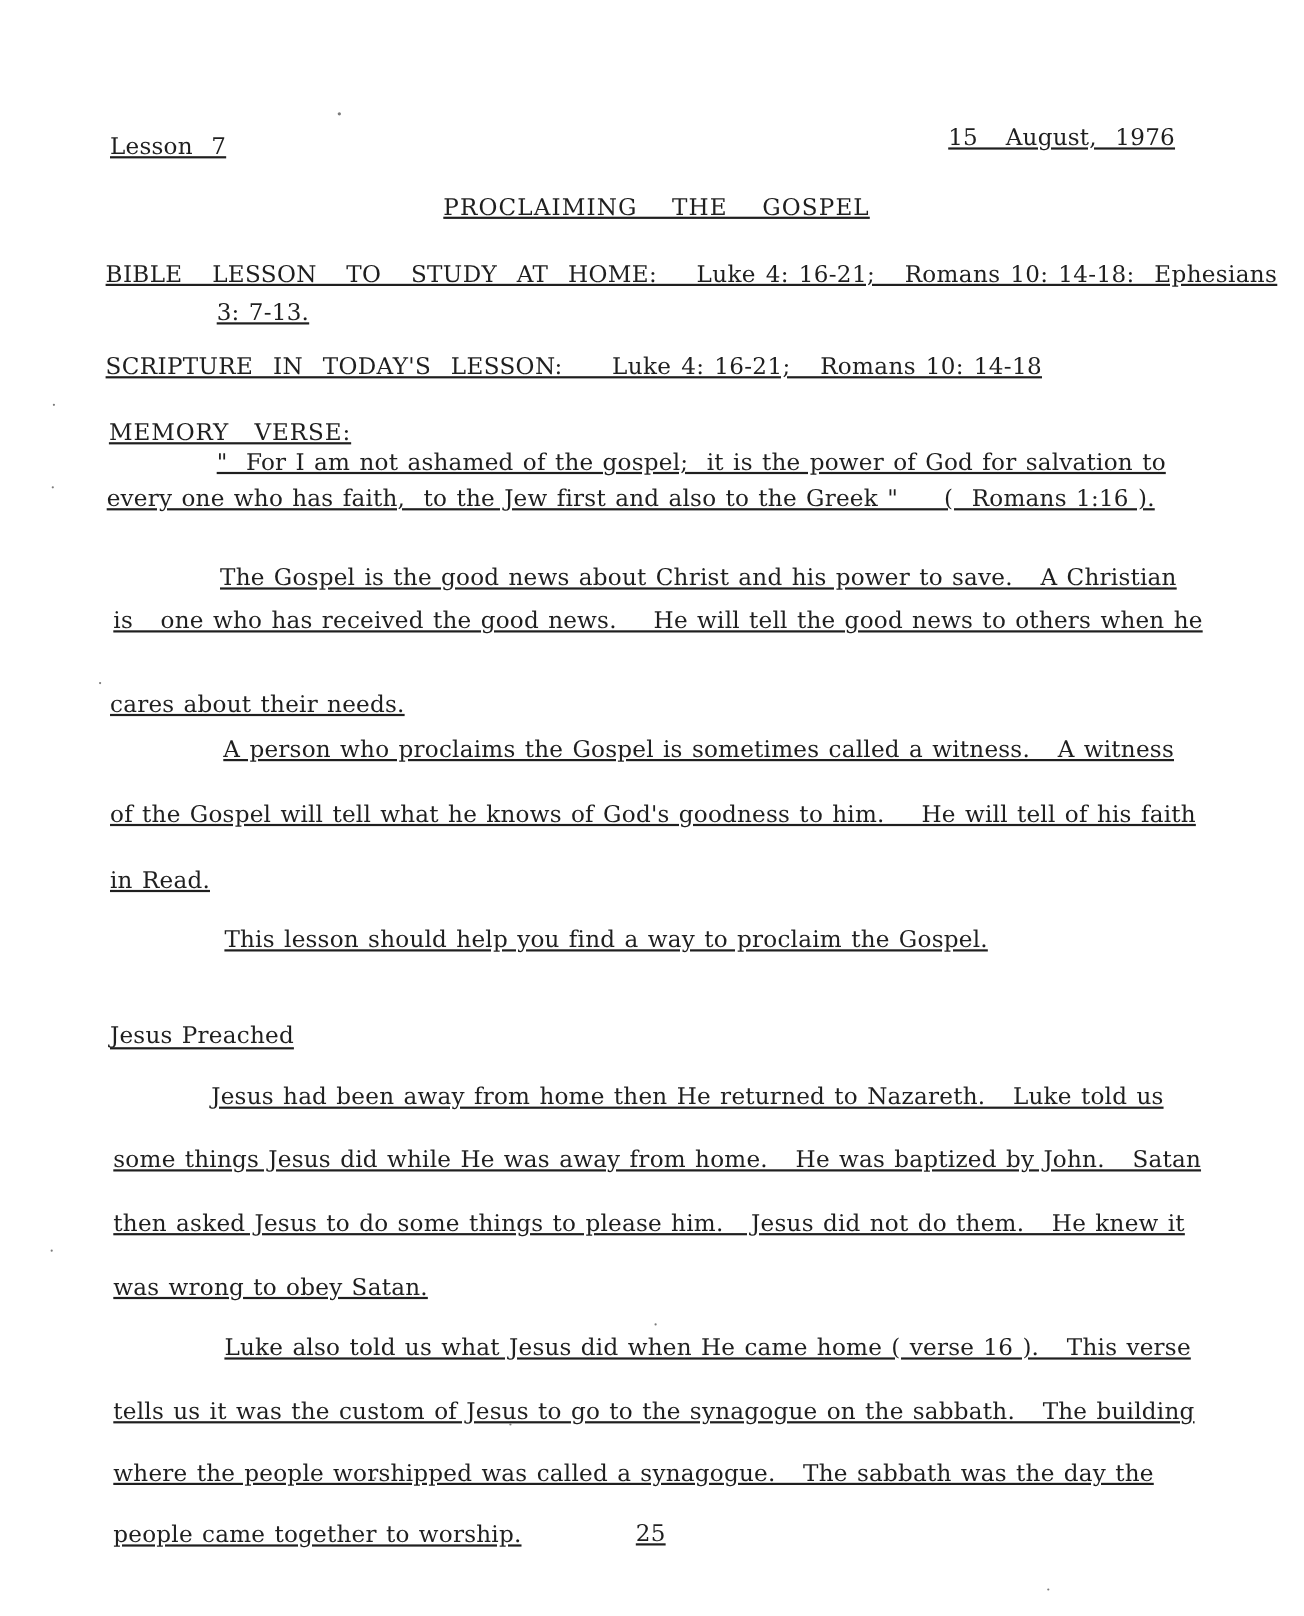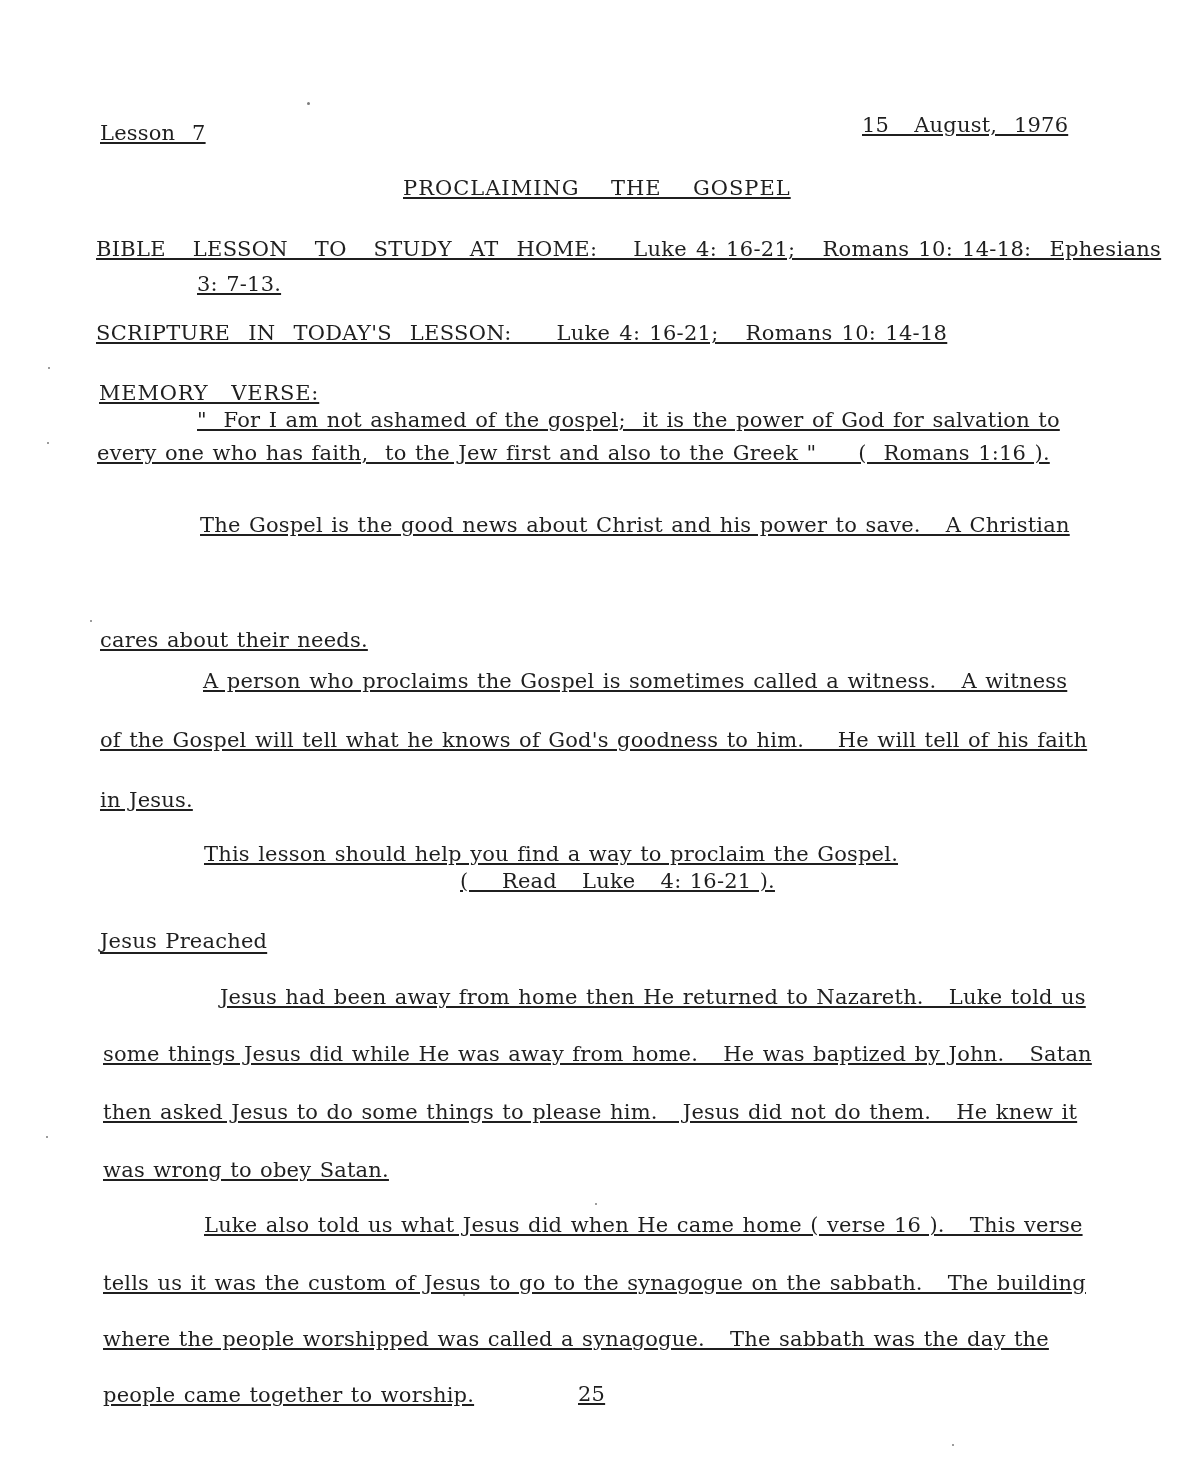--- a/index.html
+++ b/index.html
@@ -61,32 +61,32 @@
   <div class="ln caps" style="left:96px; top:236px; letter-spacing:0.3px; word-spacing:2px;">BIBLE   LESSON   TO   STUDY  AT  HOME:    Luke 4: 16-21;   Romans 10: 14-18:  Ephesians</div>
   <div class="ln" style="left:197px; top:271px;">3: 7-13.</div>
 
   <div class="ln caps" style="left:96px; top:320px; letter-spacing:0.3px; word-spacing:2px;">SCRIPTURE  IN  TODAY'S  LESSON:     Luke 4: 16-21;   Romans 10: 14-18</div>
 
   <div class="ln caps" style="left:99px; top:380px;">MEMORY  VERSE:</div>
   <div class="ln" style="left:197px; top:407px;">"  For I am not ashamed of the gospel;  it is the power of God for salvation to</div>
   <div class="ln" style="left:97px; top:440px;">every one who has faith,  to the Jew first and also to the Greek "     (  Romans 1:16 ).</div>
 
   <div class="ln" style="left:200px; top:492px;margin-top:20px;">The Gospel is the good news about Christ and his power to save.   A Christian</div>
+  <div class="ln" style="left:103px; top:551px;">is   one who has received the good news.    He will tell the good news to others when he</div>
   <div class="ln" style="left:100px; top:610px;margin-top:17px;">cares about their needs.</div>
 
   <div class="ln" style="left:203px; top:668px;">A person who proclaims the Gospel is sometimes called a witness.   A witness</div>
   <div class="ln" style="left:100px; top:727px;">of the Gospel will tell what he knows of God's goodness to him.    He will tell of his faith</div>
-  <div class="ln" style="left:100px; top:787px;">in Jesus.</div>
+  <div class="ln" style="left:100px; top:787px;">in Read.</div>
 
   <div class="ln" style="left:204px; top:841px;">This lesson should help you find a way to proclaim the Gospel.</div>
-  <div class="ln" style="left:460px; top:868px;">(    Read   Luke   4: 16-21 ).</div>
 
   <div class="ln underlined" style="left:100px; top:928px;">Jesus Preached</div>
 
-  <div class="ln" style="left:220px; top:984px;">Jesus had been away from home then He returned to Nazareth.   Luke told us</div>
+  <div class="ln" style="left:192px; top:984px;">Jesus had been away from home then He returned to Nazareth.   Luke told us</div>
   <div class="ln" style="left:103px; top:1041px;">some things Jesus did while He was away from home.   He was baptized by John.   Satan</div>
   <div class="ln" style="left:103px; top:1099px;">then asked Jesus to do some things to please him.   Jesus did not do them.   He knew it</div>
   <div class="ln" style="left:103px; top:1157px;">was wrong to obey Satan.</div>
 
   <div class="ln" style="left:204px; top:1212px;">Luke also told us what Jesus did when He came home ( verse 16 ).   This verse</div>
   <div class="ln" style="left:103px; top:1270px;text-align:right;">tells us it was the custom of Jesus to go to the synagogue on the sabbath.   The building</div>
   <div class="ln" style="left:103px; top:1326px;">where the people worshipped was called a synagogue.   The sabbath was the day the</div>
   <div class="ln" style="left:103px; top:1382px;">people came together to worship.</div>
 
   <div class="ln" style="left:578px; top:1381px;">25</div>

